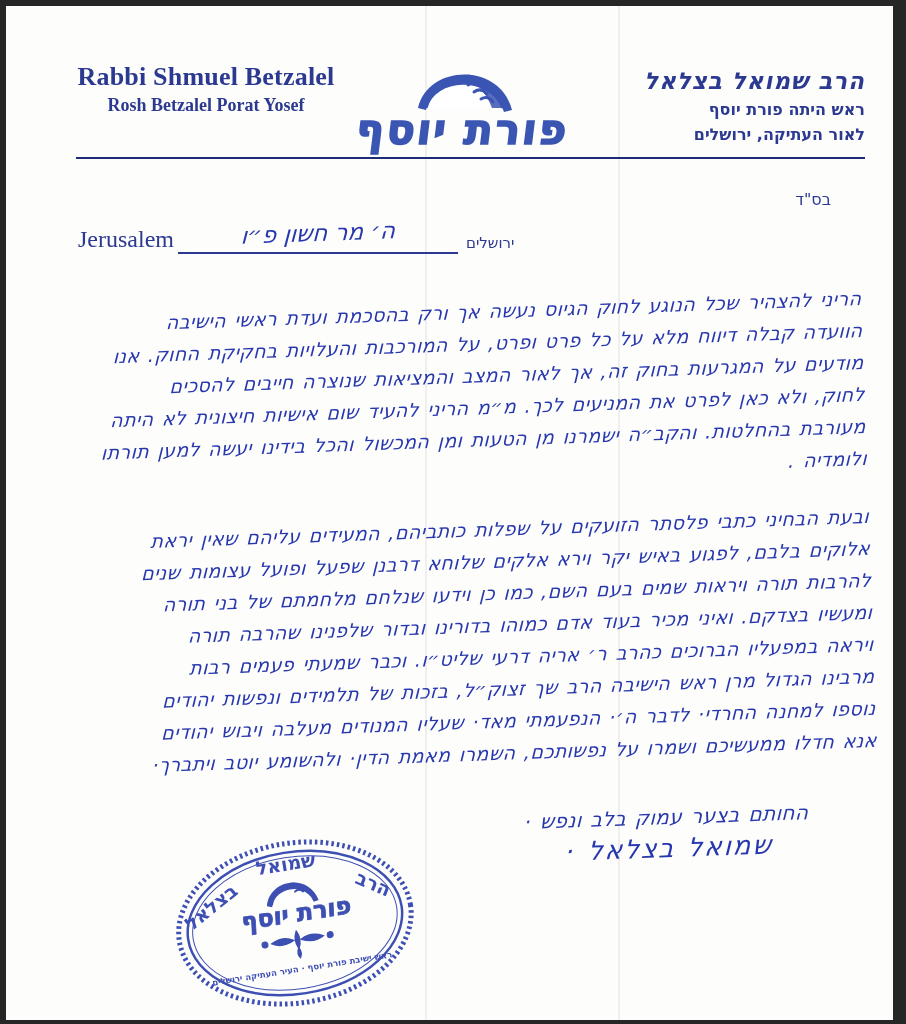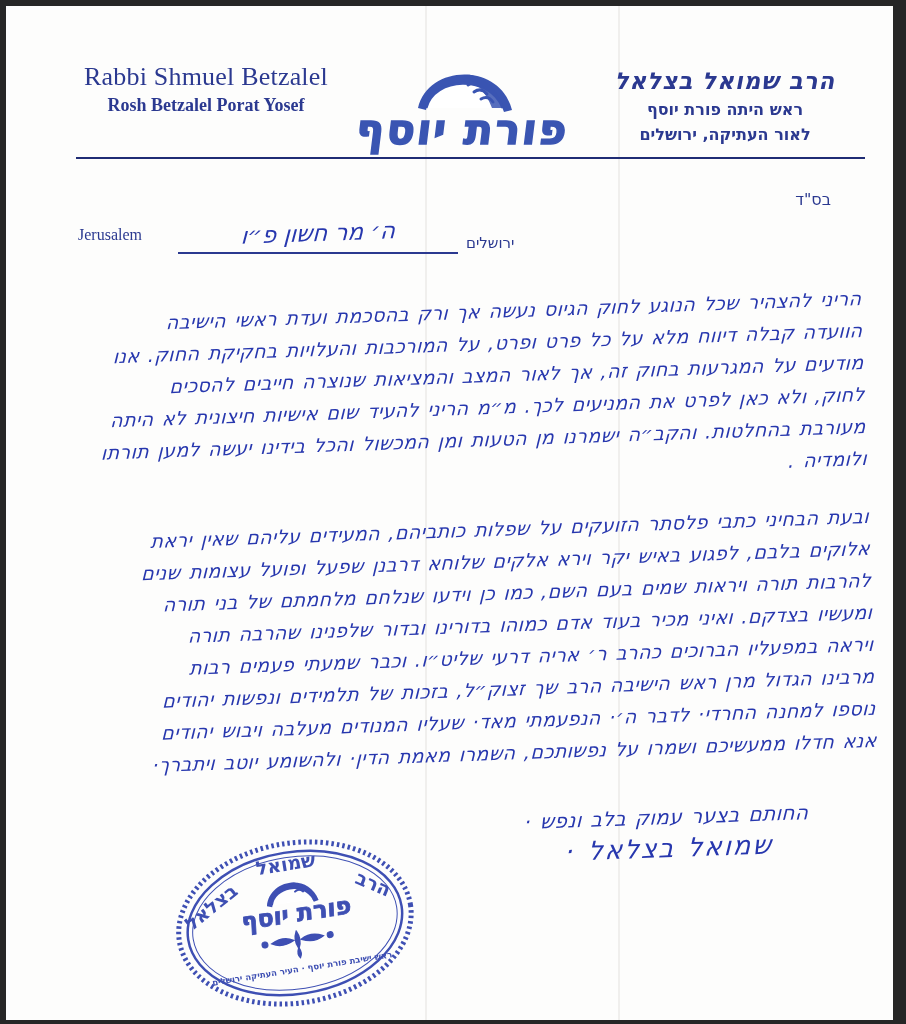--- a/index.html
+++ b/index.html
@@ -19,43 +19,43 @@
   }
   .fold{position:absolute; top:0; bottom:0; width:2px; background:var(--fold); opacity:.8;}
   .fold.f1{left:419px;}
   .fold.f2{left:612px;}
 
   
   .lh-en{
     position:absolute; left:70px; top:56px; width:260px; text-align:center;
     color:var(--navy); font-family:"Liberation Serif", serif;
   }
-  .lh-en .name{font-size:26px; font-weight:normal; letter-spacing:.2px; white-space:nowrap;}
+  .lh-en .name{font-size:26px; font-weight:bold; letter-spacing:.2px; white-space:nowrap;}
   .lh-en .sub{font-size:18px; font-weight:bold; margin-top:3px;}
   .lh-he{
-    position:absolute; right:28px; top:62px; width:280px; text-align:center;
+    position:absolute; right:28px; top:62px; width:280px; 
     direction:rtl; color:var(--navy);
   }
   .lh-he .name{font-size:23px; font-weight:bold; font-style:italic; letter-spacing:1px; white-space:nowrap;}
   .lh-he .sub{font-size:16px; font-weight:600; margin-top:6px;}
   .lh-logo{position:absolute; left:340px; top:46px; width:230px; height:110px;}
   .lh-rule{
     position:absolute; left:70px; right:28px; top:151px; height:2px;
     background:#1f2c74;
   }
 
   
   .bsd{
     position:absolute; right:62px; top:184px; color:var(--navy);
     font-size:16px; direction:rtl;
   }
   .date-row{position:absolute; left:72px; top:212px; width:520px; height:40px;}
   .city-en{
     position:absolute; left:0; top:8px; color:var(--navy);
-    font-family:"Liberation Serif", serif; font-size:16px;
+    font-family:"Liberation Serif", serif; font-size:24px;
   }
   .date-line{
     position:absolute; left:100px; top:0; width:280px; height:36px;
     border-bottom:2px solid var(--navy); text-align:center;
   }
   .date-hand{
     display:inline-block; direction:rtl; color:var(--ink);
     font-style:italic; font-size:23px; transform:rotate(-2deg) skewX(-6deg);
     padding-top:2px; white-space:nowrap;
   }

